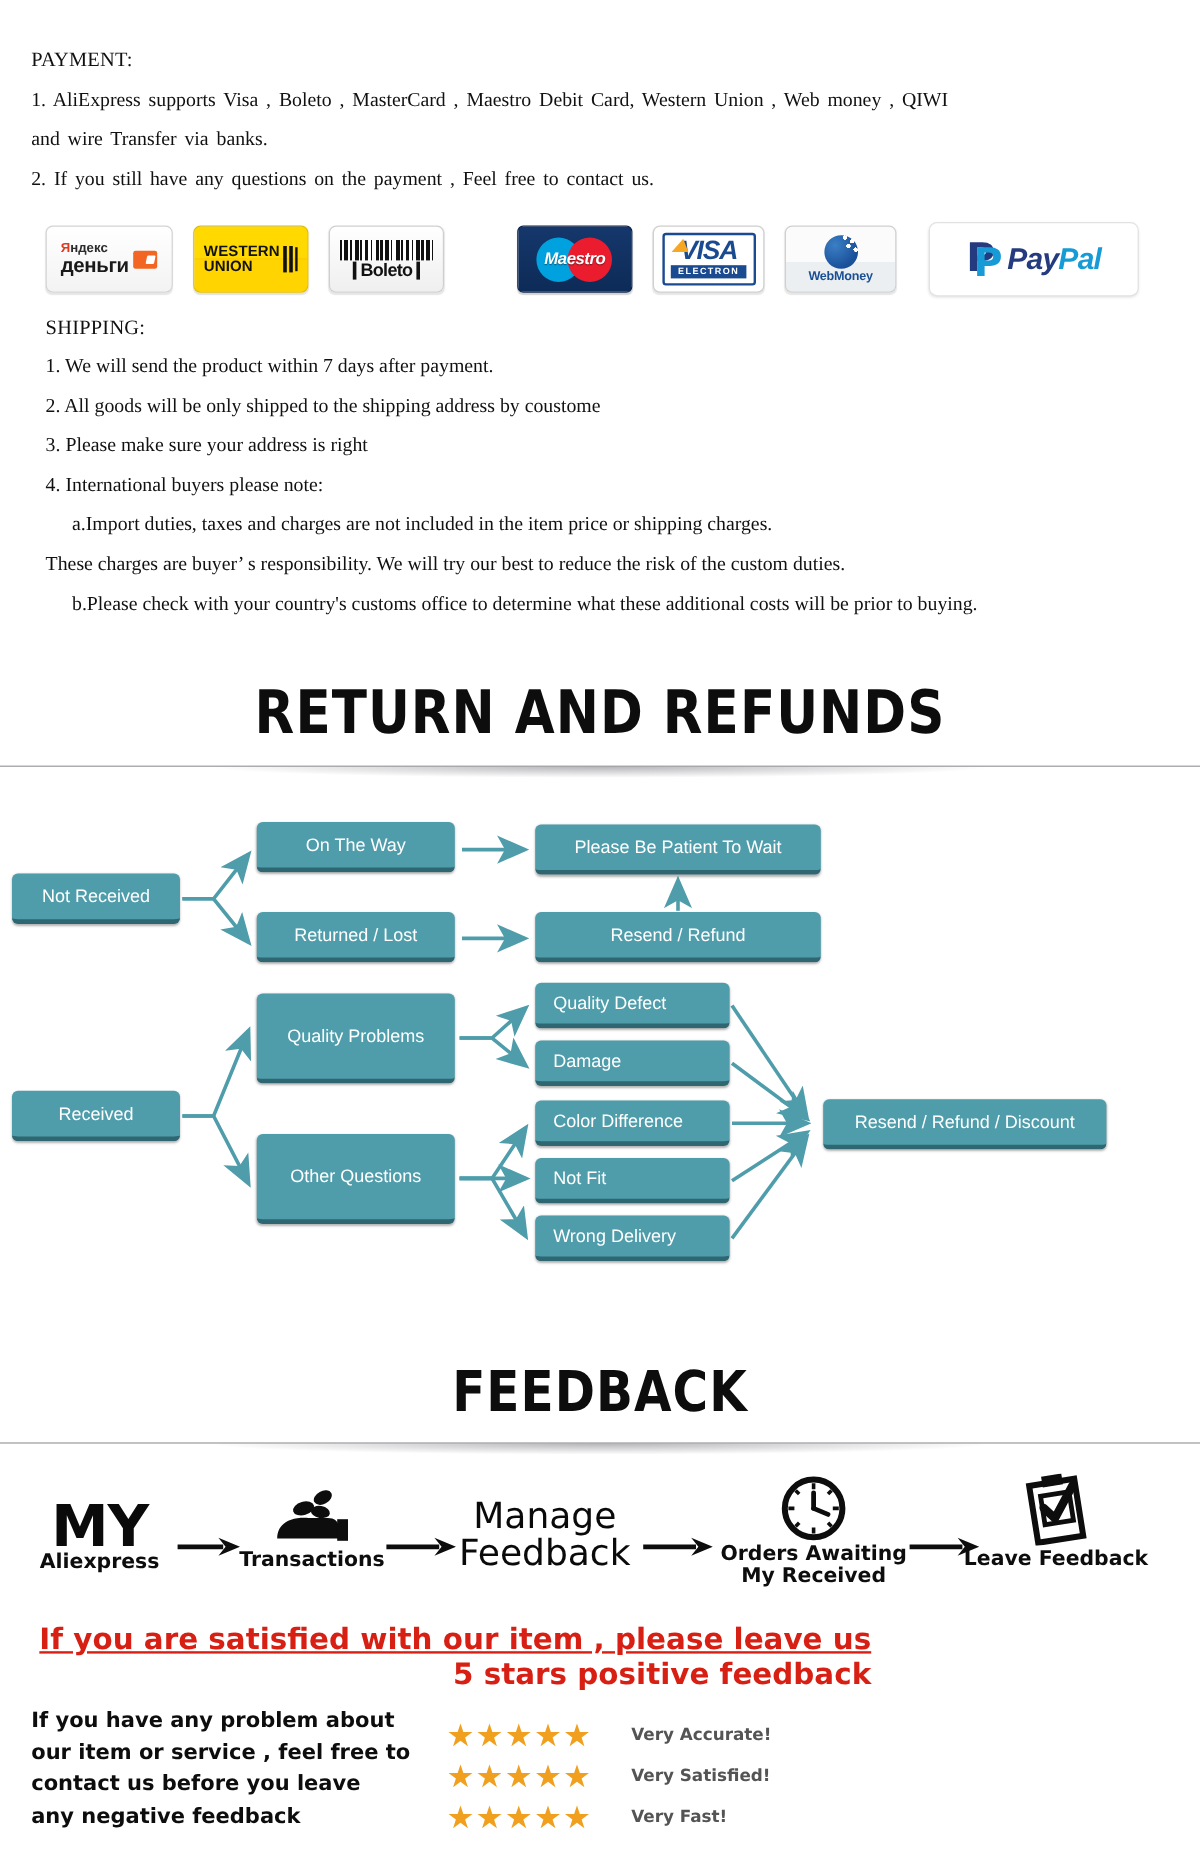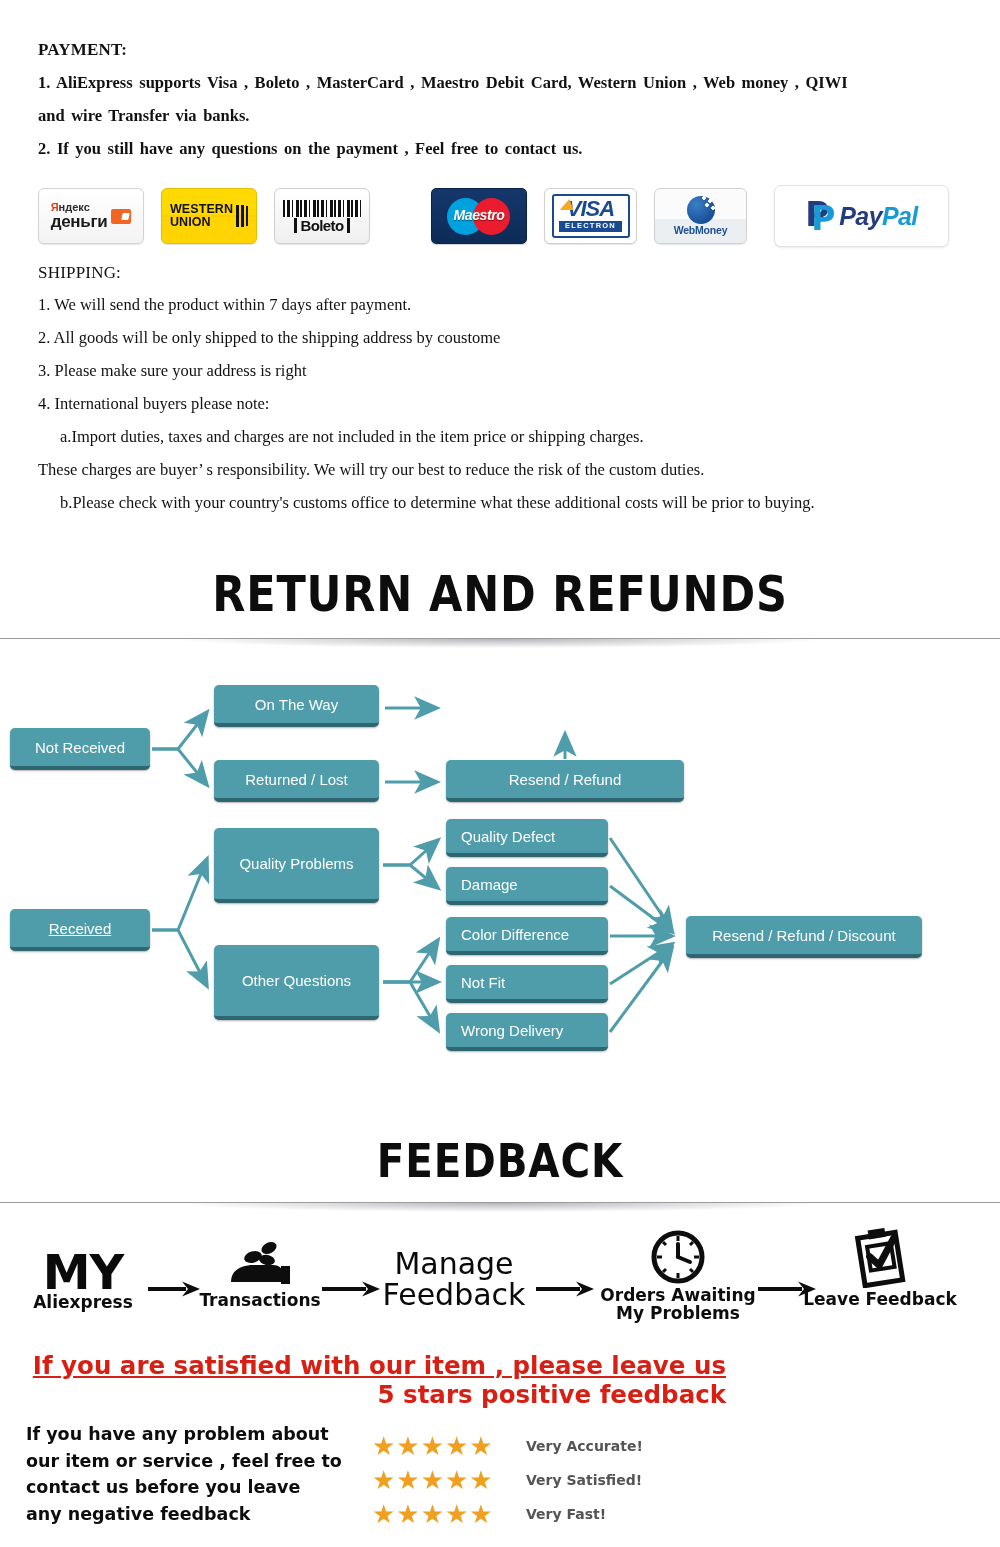--- a/index.html
+++ b/index.html
@@ -22,21 +22,21 @@
     color: #111;
   }
   .policy-head {
     font-size: 17px;
     letter-spacing: 0.2px;
   }
   .policy-line {
     font-size: 16.5px;
   }
 
-  #payment-section { position: absolute; left: 38px; top: 40px; width: 900px; font-weight: bold; }
+  #payment-section { position: absolute; left: 26px; top: 40px; width: 900px; }
   #payment-section .policy-head { margin: 0 0 13px 0; }
   #payment-section .policy-line { margin: 0 0 13px 0; word-spacing: 2.4px; }
 
   #shipping-section { position: absolute; left: 38px; top: 263px; width: 920px; }
   #shipping-section .policy-head { margin: 0 0 12px 0; }
   #shipping-section .policy-line { margin: 0 0 13px 0; }
   #shipping-section .indent { padding-left: 22px; }
 
   
   #payment-logos {
@@ -414,24 +414,27 @@
   </svg>
 <div class="fbox center" style="left: 10px; top: 68px; width: 140px; height: 42px; background: rgb(79, 157, 171);">
       <span>Not Received</span>
     </div>
     <div class="fbox center" style="left: 214px; top: 25px; width: 165px; height: 42px; background: rgb(79, 157, 171);">
       <span>On The Way</span>
     </div>
     <div class="fbox center" style="left: 214px; top: 100px; width: 165px; height: 42px; background: rgb(79, 157, 171);">
       <span>Returned / Lost</span>
     </div>
+    <div class="fbox center" style="left: 446px; top: 27px; width: 238px; height: 42px; background: rgb(79, 157, 171);">
+      <span>Please Be Patient To Wait</span>
+    </div>
     <div class="fbox center" style="left: 446px; top: 100px; width: 238px; height: 42px; background: rgb(79, 157, 171);">
       <span>Resend / Refund</span>
     </div>
-    <div class="fbox center" style="left: 10px; top: 249px; width: 140px; height: 42px; background: rgb(79, 157, 171); text-decoration: underline;">
+    <div class="fbox center" style="left: 10px; top: 249px; width: 140px; height: 42px; background: rgb(79, 157, 171);">
       <span>Received</span>
     </div>
     <div class="fbox center" style="left: 214px; top: 168px; width: 165px; height: 75px; background: rgb(79, 157, 171);">
       <span>Quality Problems</span>
     </div>
     <div class="fbox center" style="left: 214px; top: 285px; width: 165px; height: 75px; background: rgb(79, 157, 171);">
       <span>Other Questions</span>
     </div>
     <div class="fbox left" style="left: 446px; top: 159px; width: 162px; height: 38px; background: rgb(79, 157, 171);">
       <span>Quality Defect</span>
@@ -504,21 +507,21 @@
           <path d="M45,29 L50,29"></path>
         <path d="M14,14 L17,17"></path>
           <path d="M41,41 L44,44"></path>
         <path d="M44,14 L41,17"></path>
           <path d="M17,41 L14,44"></path>
       </g>
       <path d="M29,29 L29,16" stroke="#0d0d0d" stroke-width="4" stroke-linecap="round"></path>
       <path d="M29,29 L41,34" stroke="#0d0d0d" stroke-width="4" stroke-linecap="round"></path>
     </svg>
     <div class="fstep-label">Orders Awaiting</div>
-    <div class="fstep-label">My Problems</div>
+    <div class="fstep-label">My Received</div>
   </div>
 
   <svg class="step-arrow" style="left:756px; top:62px;" width="62" height="18">
     <path d="M2,9 L46,9" stroke="#0d0d0d" stroke-width="4"></path>
     <path d="M42,1.5 L60,9 L42,16.5 L48,9 Z" fill="#0d0d0d"></path>
   </svg>
 
   <div class="fstep" style="left:790px; top:10px; width:180px;">
     <svg width="62" height="60" viewBox="0 0 62 60" style="display:block;margin:0 auto 3px;">
       <g transform="rotate(-9 31 30)">

